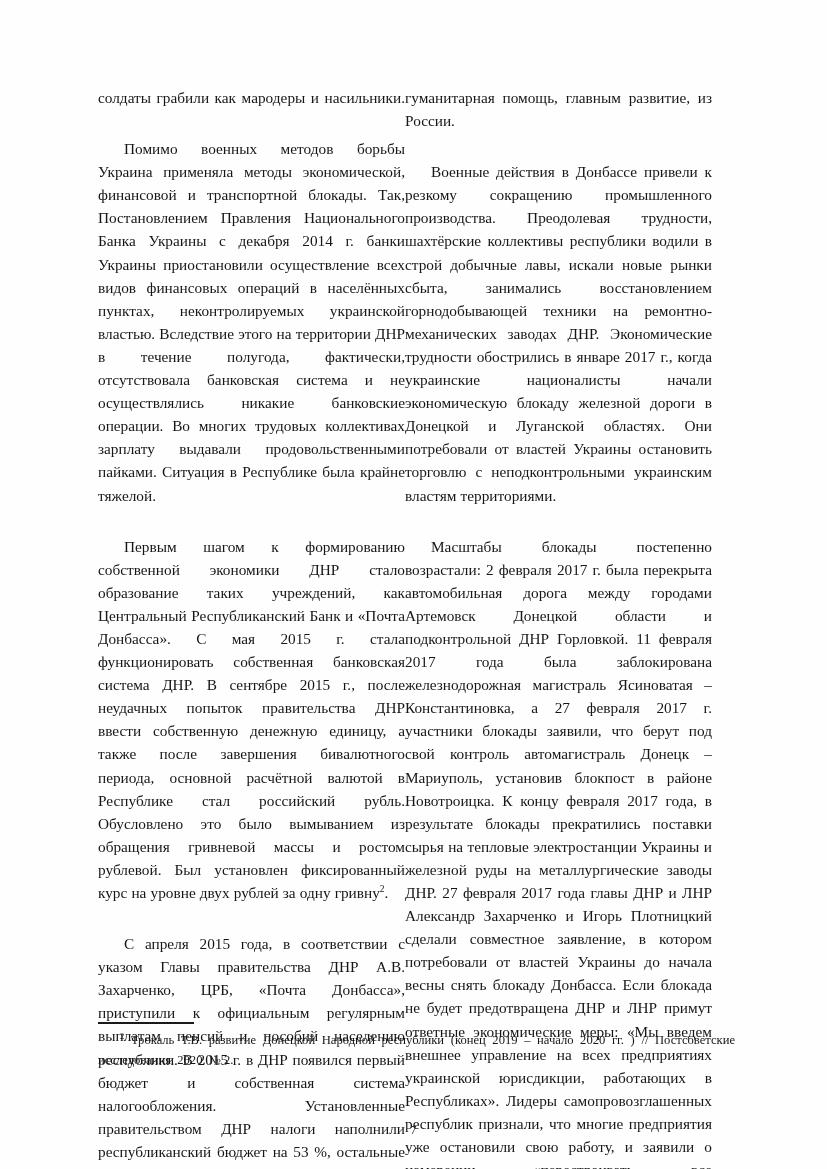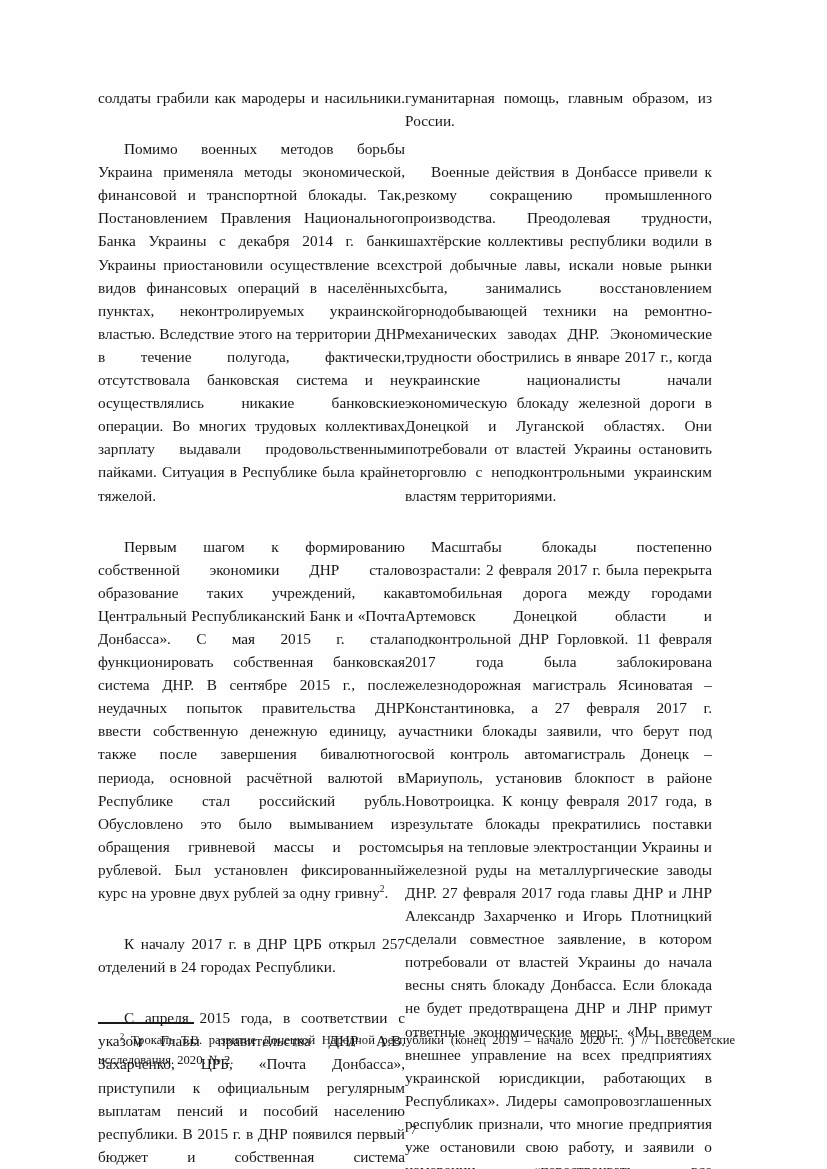--- a/index.html
+++ b/index.html
@@ -110,27 +110,26 @@
   <div class="content-area">
     <div class="columns">
 
       <div class="col">
         <p class="para cut-end">солдаты грабили как мародеры и насильники.</p>
 
         <p class="para indent">Помимо военных методов борьбы Украина применяла методы экономической, финансовой и транспортной блокады. Так, Постановлением Правления Национального Банка Украины с декабря 2014 г. банки Украины приостановили осуществление всех видов финансовых операций в населённых пунктах, неконтролируемых украинской властью. Вследствие этого на территории ДНР в течение полугода, фактически, отсутствовала банковская система и не осуществлялись никакие банковские операции. Во многих трудовых коллективах зарплату выдавали продовольственными пайками. Ситуация в Республике была крайне тяжелой.</p>
 
         <p class="para indent"><span>Первым шагом к формированию собственной экономики ДНР стало образование таких учреждений, как Центральный Республиканский Банк и «Почта Донбасса». С мая 2015 г.  стала функционировать собственная банковская система ДНР. В сентябре 2015 г., после неудачных попыток правительства ДНР ввести собственную денежную единицу, а также после завершения бивалютного периода, основной расчётной валютой в Республике стал российский рубль. Обусловлено это было вымыванием из обращения гривневой массы и ростом рублевой. Был установлен фиксированный курс на уровне двух рублей за одну гривну</span><sup class="fnref">2</sup><span>.</span></p>
 
-        <p class="para indent">К началу 2017 г. в ДНР ЦРБ открыл 257 отделений в 24 городах Республики.</p>
 
         <p class="para indent cut-end">С апреля 2015 года, в соответствии с указом Главы правительства ДНР А.В. Захарченко, ЦРБ, «Почта Донбасса», приступили к официальным регулярным выплатам пенсий и пособий населению республики. В 2015 г. в ДНР появился первый бюджет и собственная система налогообложения. Установленные правительством ДНР налоги наполнили республиканский бюджет на 53 %, остальные 47 % составила внешняя</p>
       </div>
 
       <div class="col">
-        <p class="para">гуманитарная помощь, главным образом, из России.</p>
+        <p class="para">гуманитарная помощь, главным развитие, из России.</p>
 
         <p class="para indent">Военные действия в Донбассе привели к резкому сокращению промышленного производства. Преодолевая трудности, шахтёрские коллективы республики водили в строй добычные лавы, искали новые рынки сбыта, занимались восстановлением горнодобывающей техники на ремонтно-механических заводах ДНР. Экономические трудности обострились в январе 2017 г., когда украинские националисты начали экономическую блокаду железной дороги в Донецкой и Луганской областях. Они потребовали от властей Украины остановить торговлю с неподконтрольными украинским властям территориями.</p>
 
         <p class="para indent cut-end">Масштабы блокады постепенно возрастали: 2 февраля 2017 г. была перекрыта автомобильная дорога между городами Артемовск Донецкой области и подконтрольной ДНР Горловкой. 11 февраля 2017 года была заблокирована железнодорожная магистраль Ясиноватая – Константиновка, а 27 февраля 2017 г. участники блокады заявили, что берут под свой контроль автомагистраль Донецк – Мариуполь, установив блокпост в районе Новотроицка. К концу февраля 2017 года, в результате блокады прекратились поставки сырья на тепловые электростанции Украины и железной руды на металлургические заводы ДНР. 27 февраля 2017 года главы ДНР и ЛНР Александр Захарченко и Игорь Плотницкий сделали совместное заявление, в котором потребовали от властей Украины до начала весны снять блокаду Донбасса. Если блокада не будет предотвращена ДНР и ЛНР примут ответные экономические меры: «Мы введем внешнее управление на всех предприятиях украинской юрисдикции, работающих в Республиках». Лидеры самопровозглашенных республик признали, что многие предприятия уже остановили свою работу, и заявили о намерении «перестраивать все производственные про-</p>
       </div>
 
     </div>
   </div>
 
   <div class="footnote-block">

